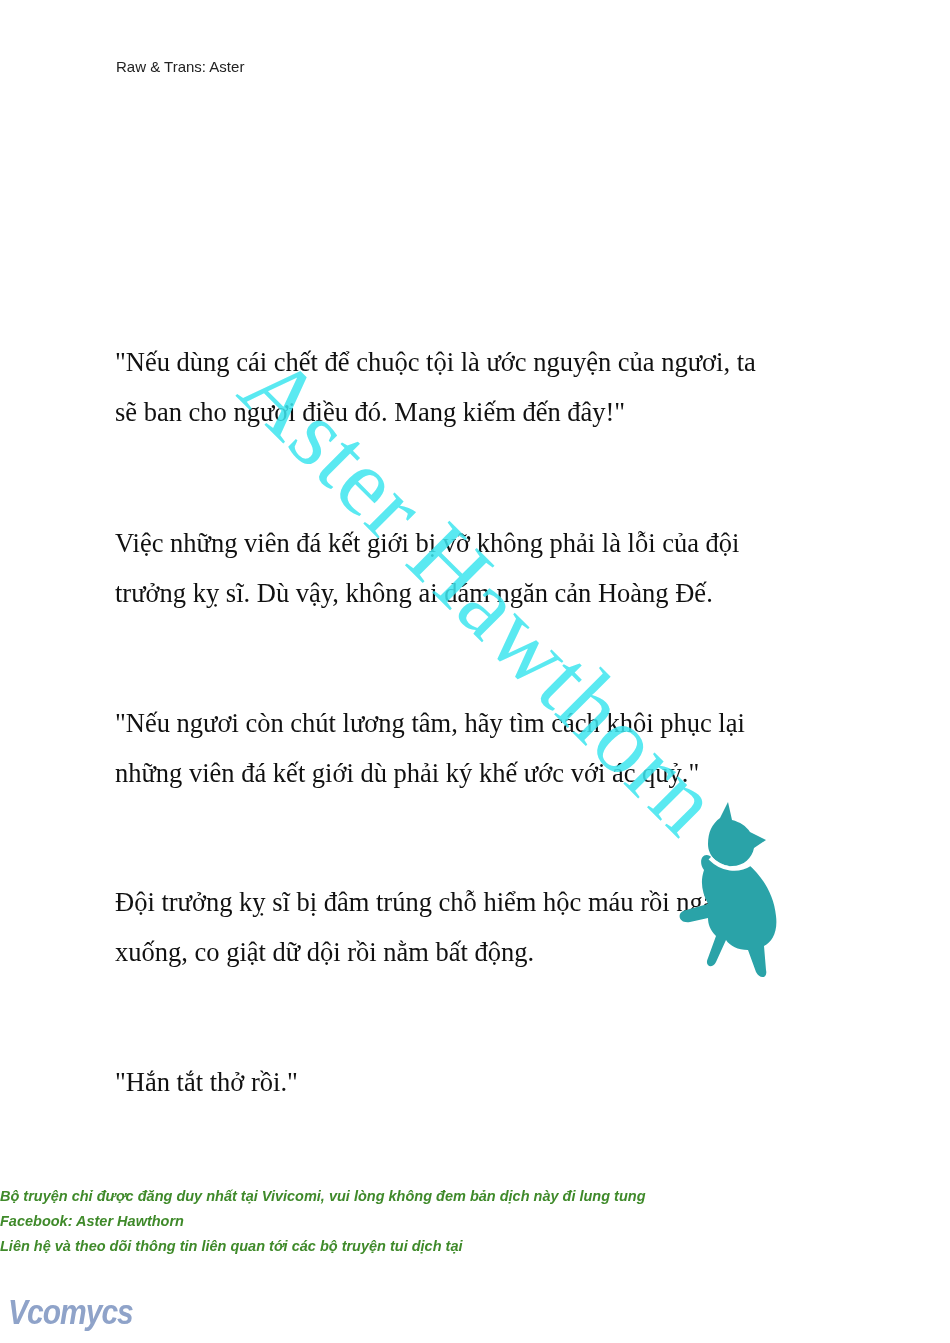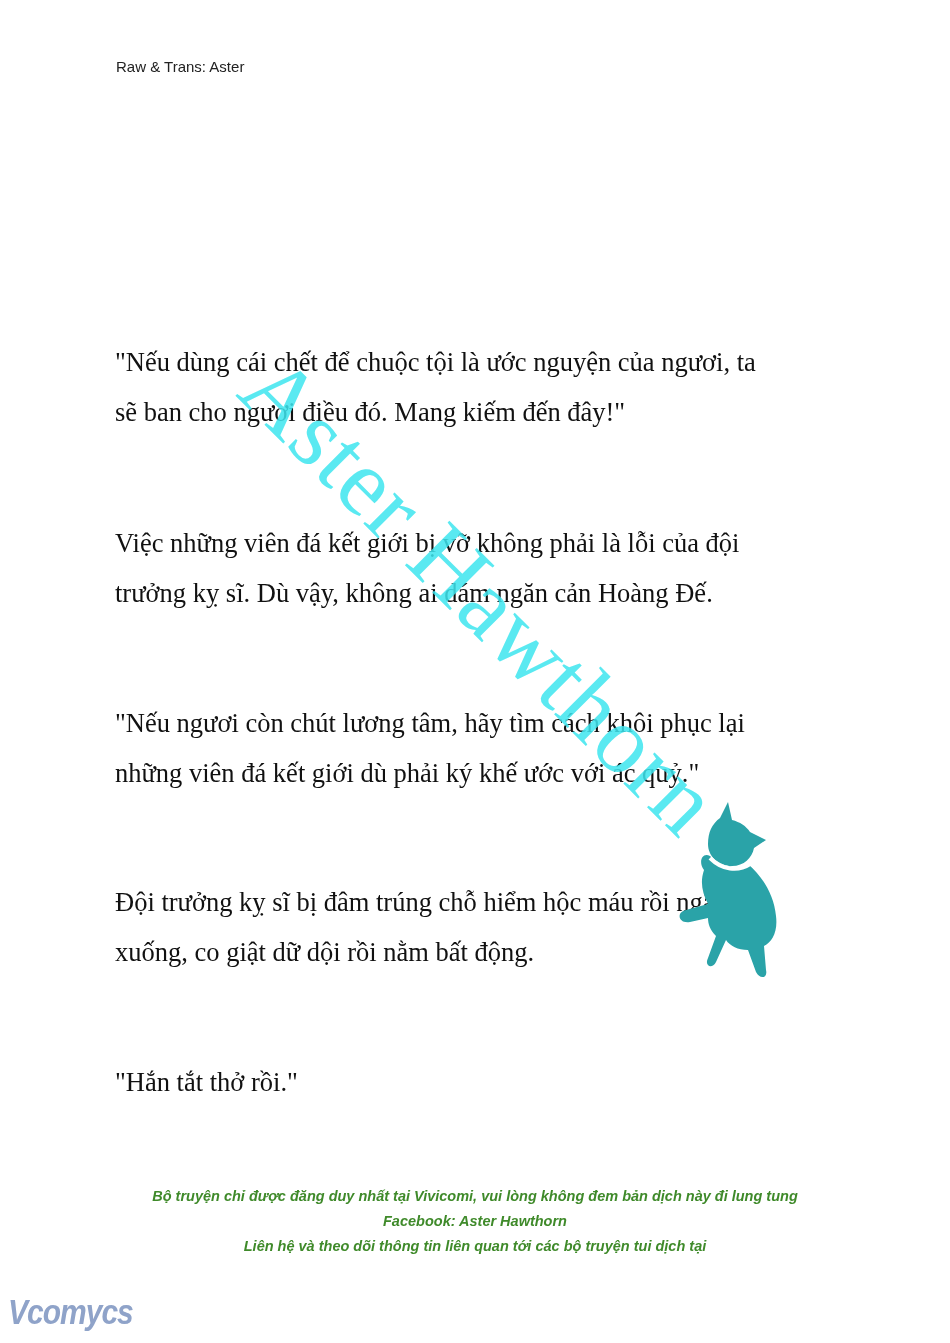--- a/index.html
+++ b/index.html
@@ -10,21 +10,21 @@
       font-family: "Liberation Sans", sans-serif; font-size: 15px; color: #222;
     }
     .para {
       position: absolute; left: 115px; width: 730px;
       font-family: "Liberation Serif", serif; font-size: 26.5px; line-height: 50px; color: #111;
       margin: 0; white-space: nowrap;
     }
     .para .line { display: block; }
     .footer {
       position: absolute; left: 0; width: 950px; top: 1184px;
-      text-align: center; font-family: "Liberation Sans", sans-serif; font-style: italic; font-weight: bold;
+      text-align: left; font-family: "Liberation Sans", sans-serif; font-style: italic; font-weight: bold;
       font-size: 14.5px; line-height: 25px; color: #3f8a2a;
     }
     .footer .line { display: block; }
     .watermark {
       position: absolute; left: 120px; top: 555px; width: 720px; height: 80px;
       transform: rotate(45deg); transform-origin: center center;
       font-family: "Liberation Serif", serif; font-size: 96px; line-height: 80px;
       color: #3ee6ef; opacity: 0.85; white-space: nowrap; pointer-events: none;
       text-align: center; letter-spacing: 1px;
     }

